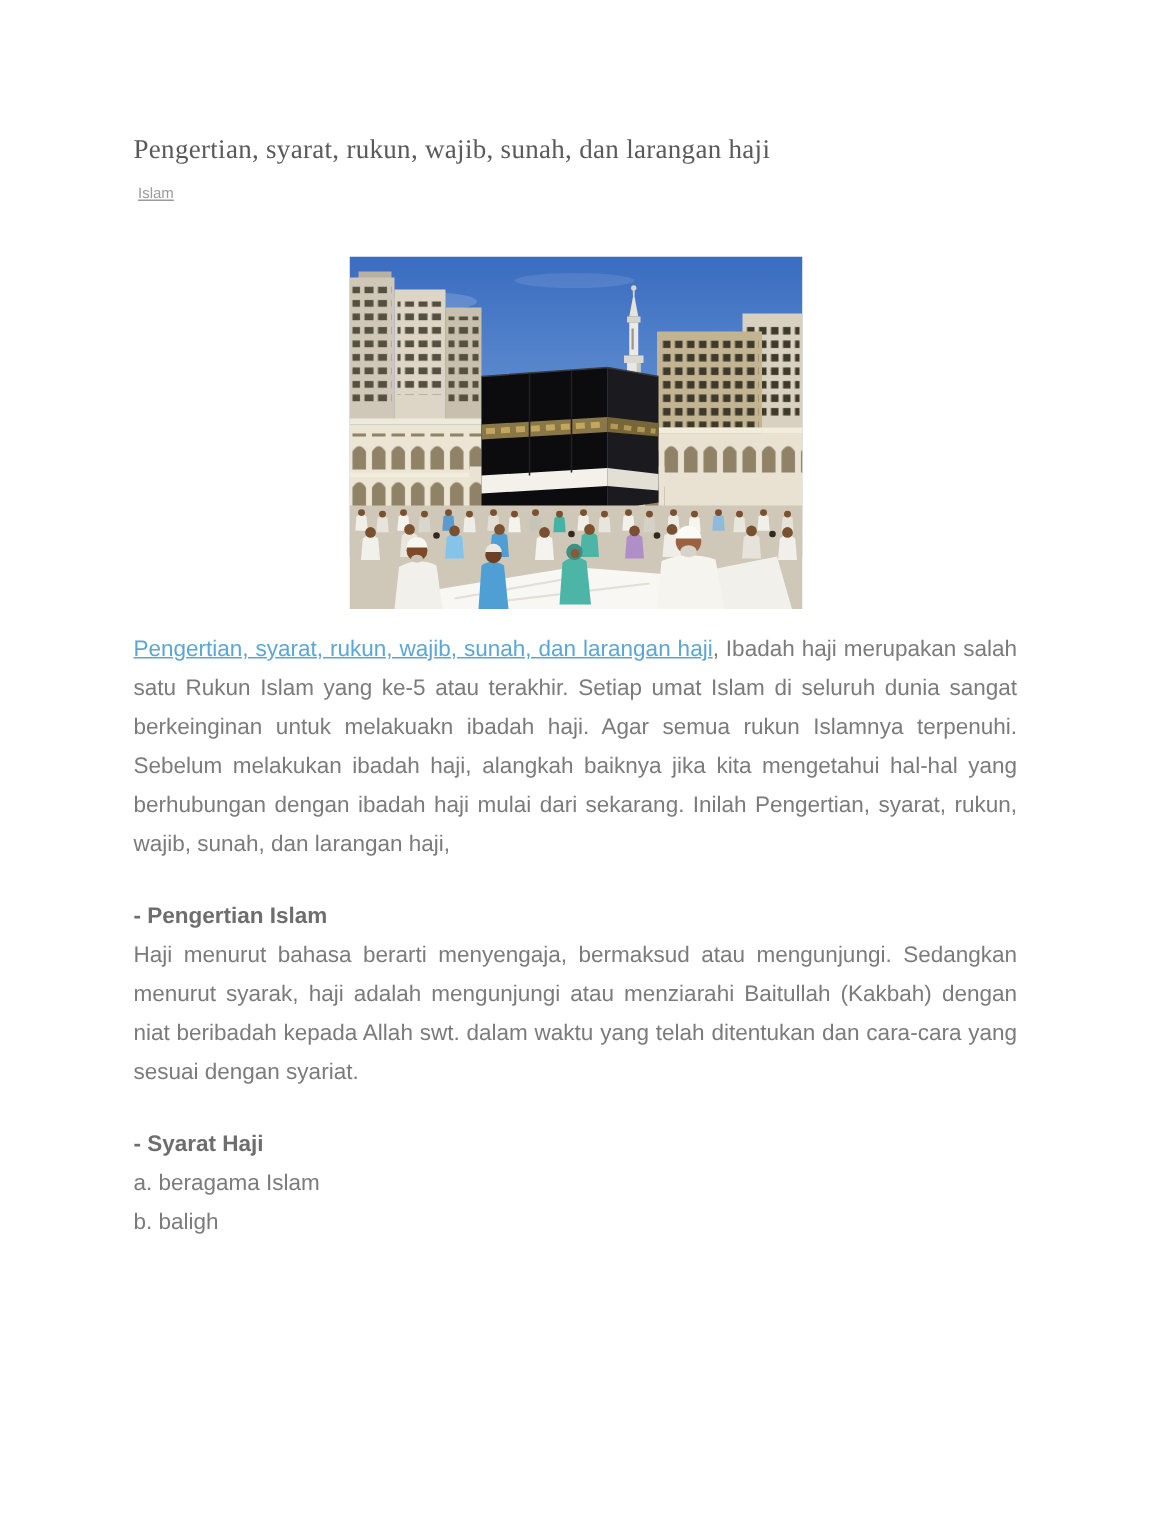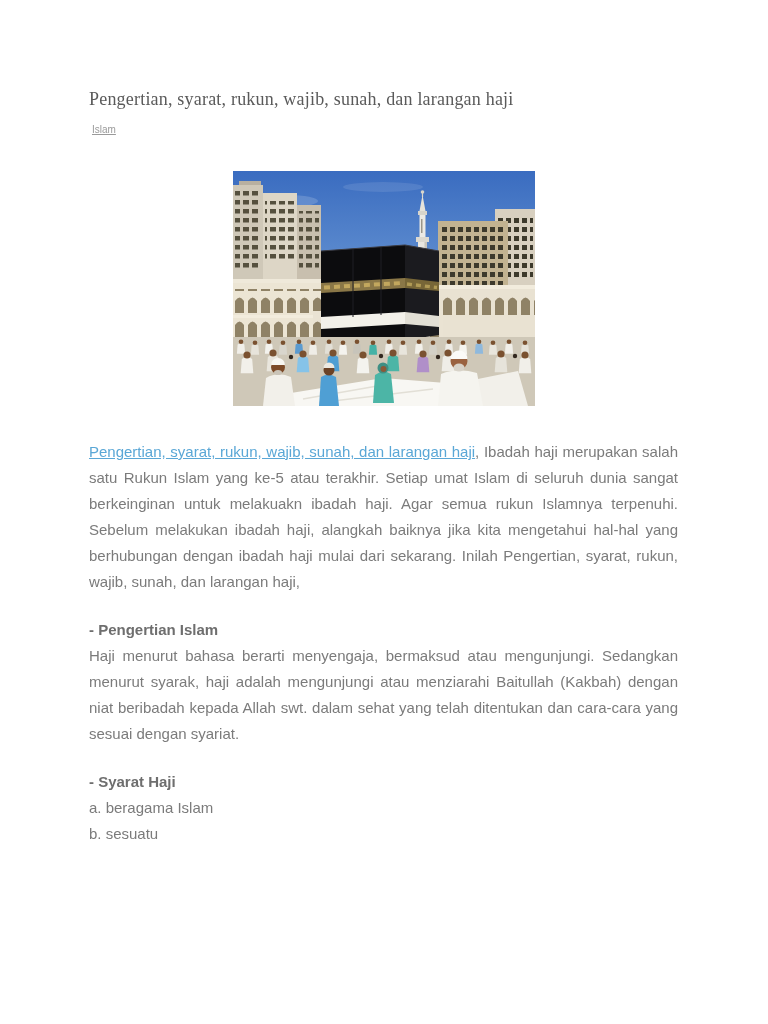--- a/index.html
+++ b/index.html
@@ -5,21 +5,21 @@
   html,body{margin:0;padding:0;background:#ffffff;}
   .page{position:relative;width:768px;height:1012px;background:#ffffff;overflow:hidden;
         font-family:"Liberation Sans",sans-serif;}
   .content{position:absolute;left:89px;top:0;width:589px;}
   .doc-title{font-family:"Liberation Serif",serif;font-weight:400;font-size:18px;line-height:22px;
         color:var(--title-text,#5a5a5a);margin:88px 0 0 0;letter-spacing:.2px;}
   .category{display:inline-block;margin:14px 0 0 3px;font-size:10px;line-height:12px;
         color:#9a9a9a;text-decoration:underline;cursor:pointer;}
   .figure{margin:34px auto 0 auto;width:302px;height:235px;display:block;}
   .figure svg{display:block;width:302px;height:235px;}
-  .body-block{margin-top:33px;font-size:15px;line-height:26px;color:var(--body-text,#7b7b7b);}
+  .body-block{margin-top:14px;font-size:15px;line-height:26px;color:var(--body-text,#7b7b7b);}
   p.justified{margin:0;text-align:justify;}
   .section-heading{font-size:15px;line-height:26px;font-weight:700;margin:22px 0 0 0;
         color:var(--heading-text,#6e6e6e);}
   .list-line{line-height:26px;}
   a.intro-link{color:var(--link,#5aa7d6);text-decoration:underline;cursor:pointer;}
 </style>
 </head>
 <body>
 
 <div class="page">
@@ -181,22 +181,22 @@
             <ellipse cx="226" cy="196.5" rx="5.5" ry="4" fill="#d8d3c9"></ellipse>
           </g>
         </g>
       </svg>
     </div>
 
     <div class="body-block">
       <p class="justified"><a class="intro-link">Pengertian, syarat, rukun, wajib, sunah, dan larangan haji</a><span>, Ibadah haji merupakan salah satu Rukun Islam yang ke-5 atau terakhir. Setiap umat Islam di seluruh dunia sangat berkeinginan untuk melakuakn ibadah haji. Agar semua rukun Islamnya terpenuhi. Sebelum melakukan ibadah haji, alangkah baiknya jika kita mengetahui hal-hal yang berhubungan dengan ibadah haji mulai dari sekarang. Inilah Pengertian, syarat, rukun, wajib, sunah, dan larangan haji,</span></p>
 
       <h2 class="section-heading">- Pengertian Islam</h2>
-      <p class="justified">Haji menurut bahasa berarti menyengaja, bermaksud atau mengunjungi. Sedangkan menurut syarak, haji adalah mengunjungi atau menziarahi Baitullah (Kakbah) dengan niat beribadah kepada Allah swt. dalam sehat yang telah ditentukan dan cara-cara yang sesuai dengan syariat.</p>
+      <p class="justified">Haji menurut bahasa berarti menyengaja, bermaksud atau mengunjungi. Sedangkan menurut syarak, haji adalah mengunjungi atau menziarahi Baitullah (Kakbah) dengan niat beribadah kepada Allah swt. dalam waktu yang telah ditentukan dan cara-cara yang sesuai dengan syariat.</p>
 
       <h2 class="section-heading">- Syarat Haji</h2>
 
       <div class="list-line">a. beragama Islam</div>
-      <div class="list-line">b. sesuatu</div>
+      <div class="list-line">b. baligh</div>
     </div>
 
   </div>
 </div>
 
 </body></html>

